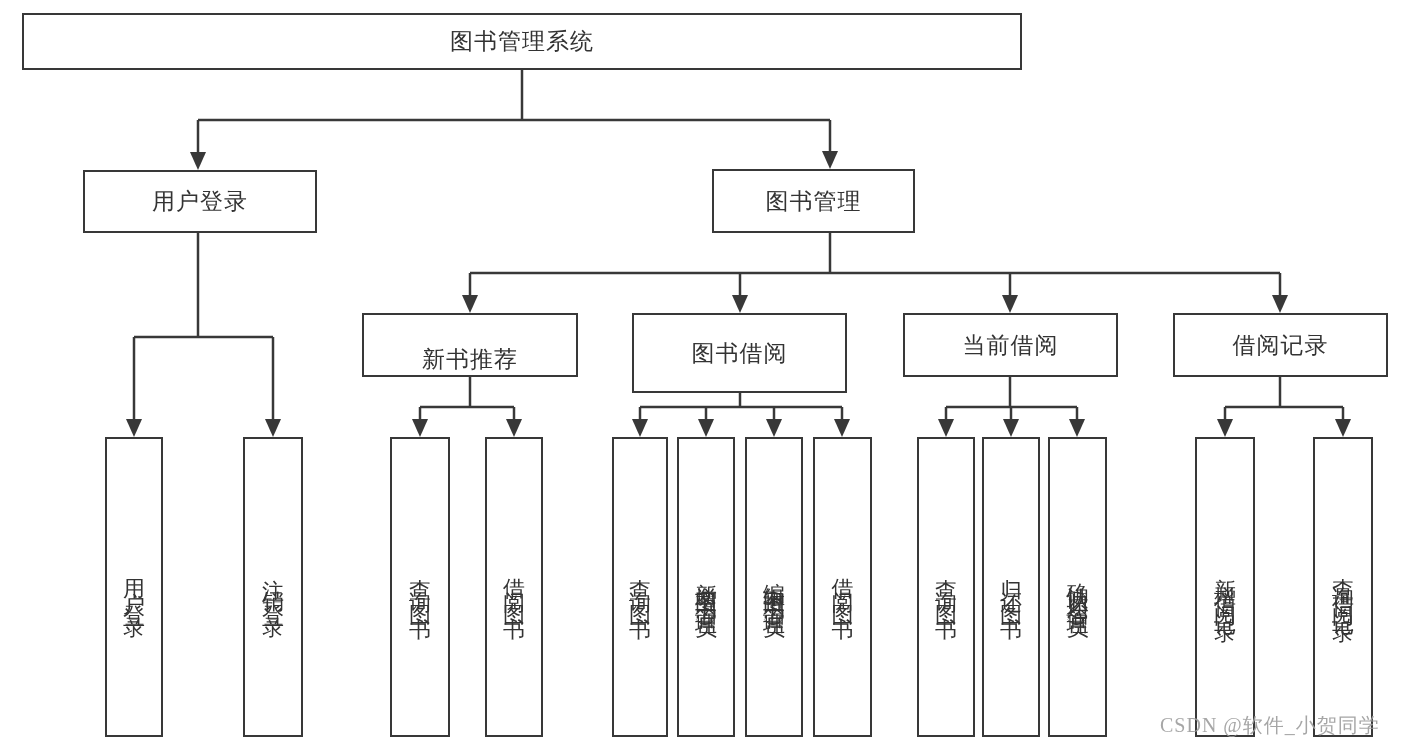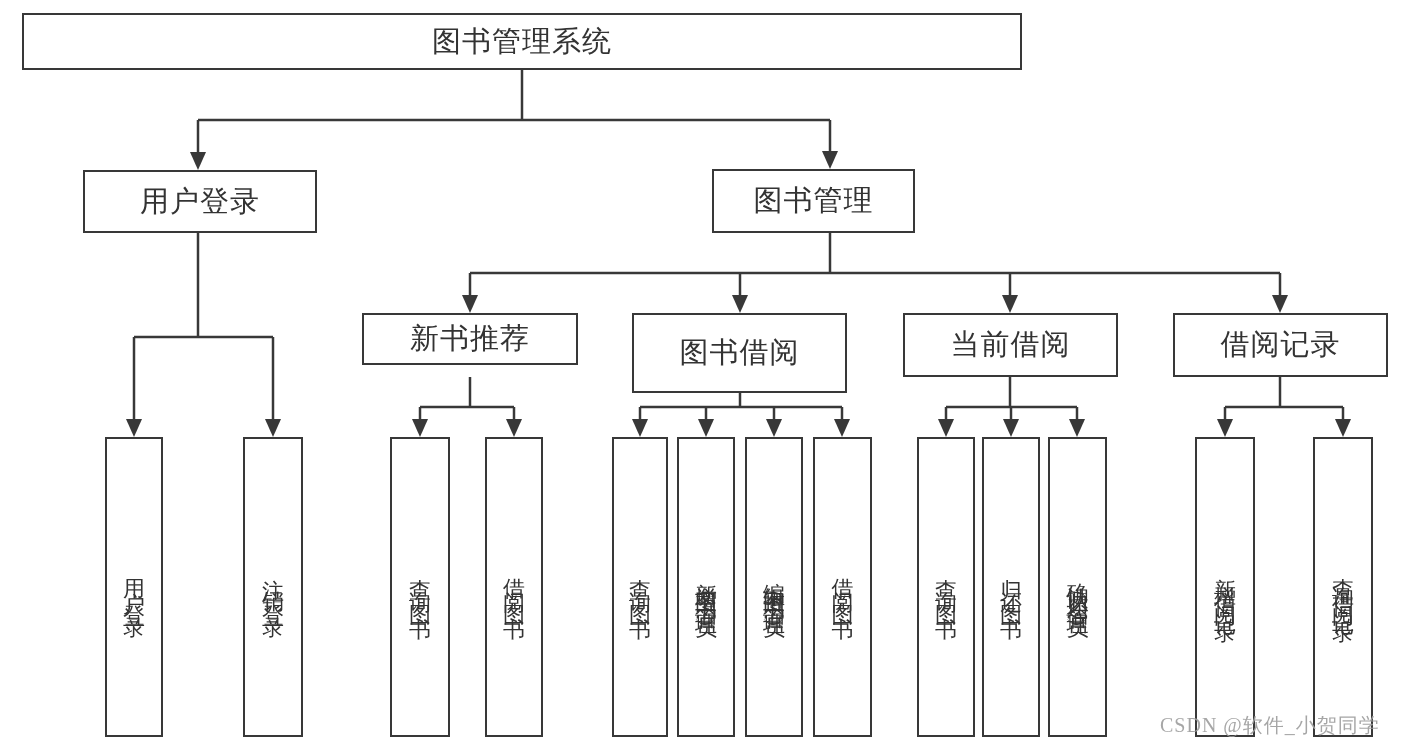--- a/index.html
+++ b/index.html
@@ -16,21 +16,21 @@
   .wires path, .wires line { stroke: #383838; stroke-width: 2.5; fill: none; }
   .wires polygon { fill: #383838; stroke: none; }
   .box {
     position: absolute;
     box-sizing: border-box;
     background: #ffffff;
     border: 2.5px solid #383838;
     display: flex;
     align-items: center;
     justify-content: center;
-    font-size: 29px;
+    font-size: 23px;
     letter-spacing: 1px;
     white-space: nowrap;
   }
   .leaf {
     position: absolute;
     box-sizing: border-box;
     background: #ffffff;
     border: 2.5px solid #383838;
     display: flex;
     align-items: center;
@@ -145,21 +145,21 @@
     <span>图书管理系统</span>
   </div>
 
   <div class="box" style="left:83px; top:170px; width:234px; height:63px;">
     <span>用户登录</span>
   </div>
   <div class="box" style="left:712px; top:169px; width:203px; height:64px;">
     <span>图书管理</span>
   </div>
 
-  <div class="box" style="left:362px; top:313px; width:216px; height:52px;">
+  <div class="box" style="left:362px; top:313px; width:216px; height:64px;align-items:flex-end;">
     <span>新书推荐</span>
   </div>
   <div class="box" style="left:632px; top:313px; width:215px; height:80px;">
     <span>图书借阅</span>
   </div>
   <div class="box" style="left:903px; top:313px; width:215px; height:64px;">
     <span>当前借阅</span>
   </div>
   <div class="box" style="left:1173px; top:313px; width:215px; height:64px;">
     <span>借阅记录</span>

